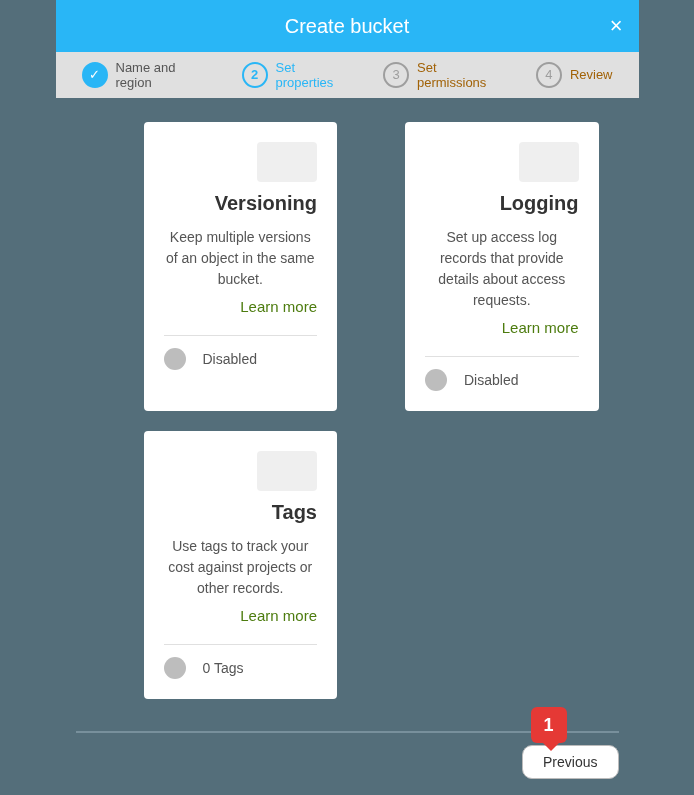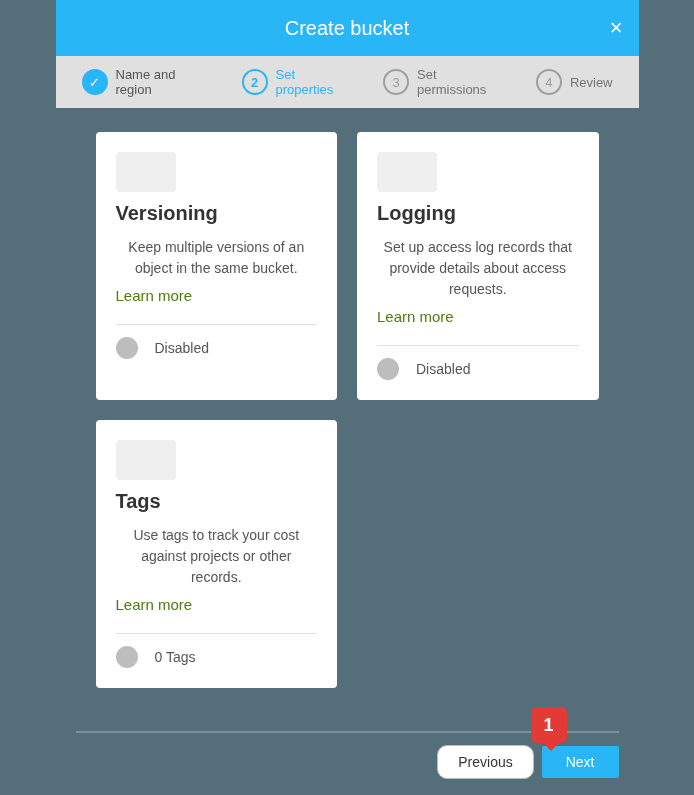--- a/index.html
+++ b/index.html
@@ -77,21 +77,21 @@
       border-color: #29b6f6;
       color: #29b6f6;
       font-weight: bold;
     }
     .step-circle.done {
       background: #29b6f6;
       border-color: #29b6f6;
       color: white;
     }
     .step-label {
-      color: #737373;
+      color: #a16207;
       font-size: 13px;
     }
     .step-label.active {
       color: #29b6f6;
       font-weight: normal;
     }
     .step-label.done {
       color: #555;
     }
     .step-divider {
@@ -107,23 +107,24 @@
       grid-template-rows: auto auto;
       gap: 20px;
       align-content: start;
     }
     .card {
       background: white;
       border-radius: 4px;
       padding: 20px;
       display: flex;
       flex-direction: column;
-      align-items: flex-start;
+      align-items: flex-end;
       position: relative;
       min-height: 220px;
+      margin-left: 48px;
     }
     .card-icon-placeholder {
       width: 60px;
       height: 40px;
       background: #e0e0e0;
       border-radius: 4px;
       margin-bottom: 10px;
       opacity: 0.5;
     }
     .card-title {
@@ -310,17 +311,16 @@
       </div>
     </div>
 
   </div>
 
   <div class="modal-footer">
     <div class="notification-badge">1</div>
     <div class="footer-line"></div>
     <div class="footer-buttons">
       <button class="btn-previous">Previous</button>
-      <button class="btn-next">Next</button>
     </div>
   </div>
 
 </div>
 
 </body></html>

